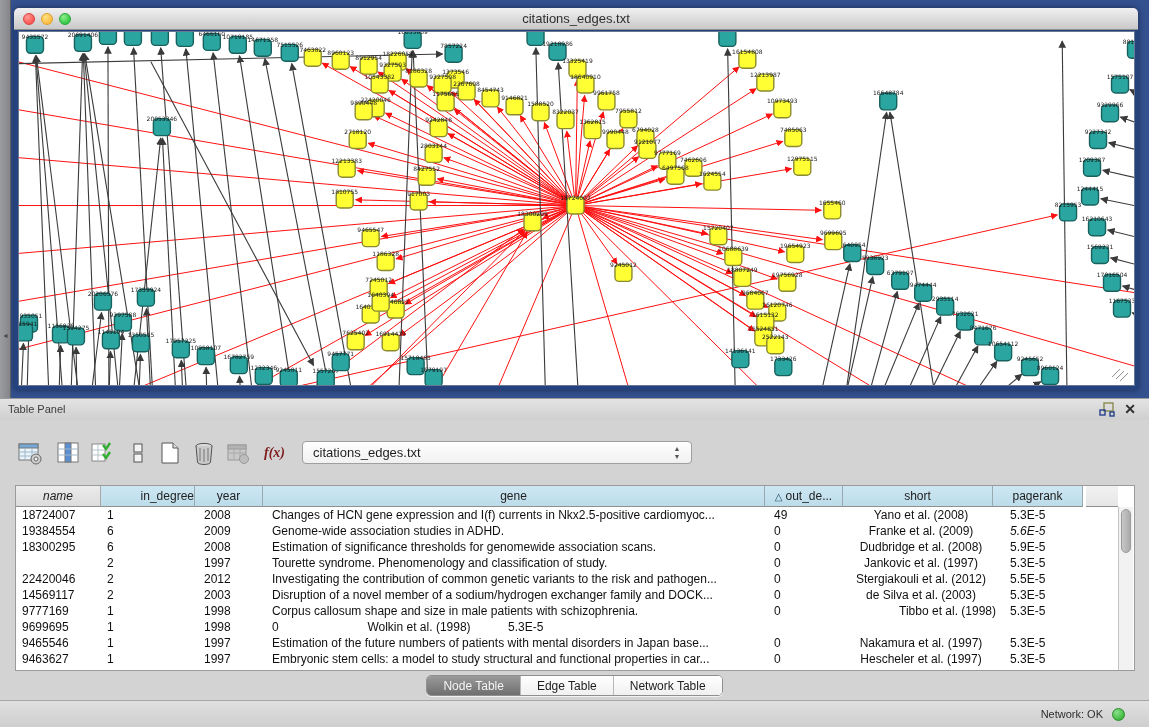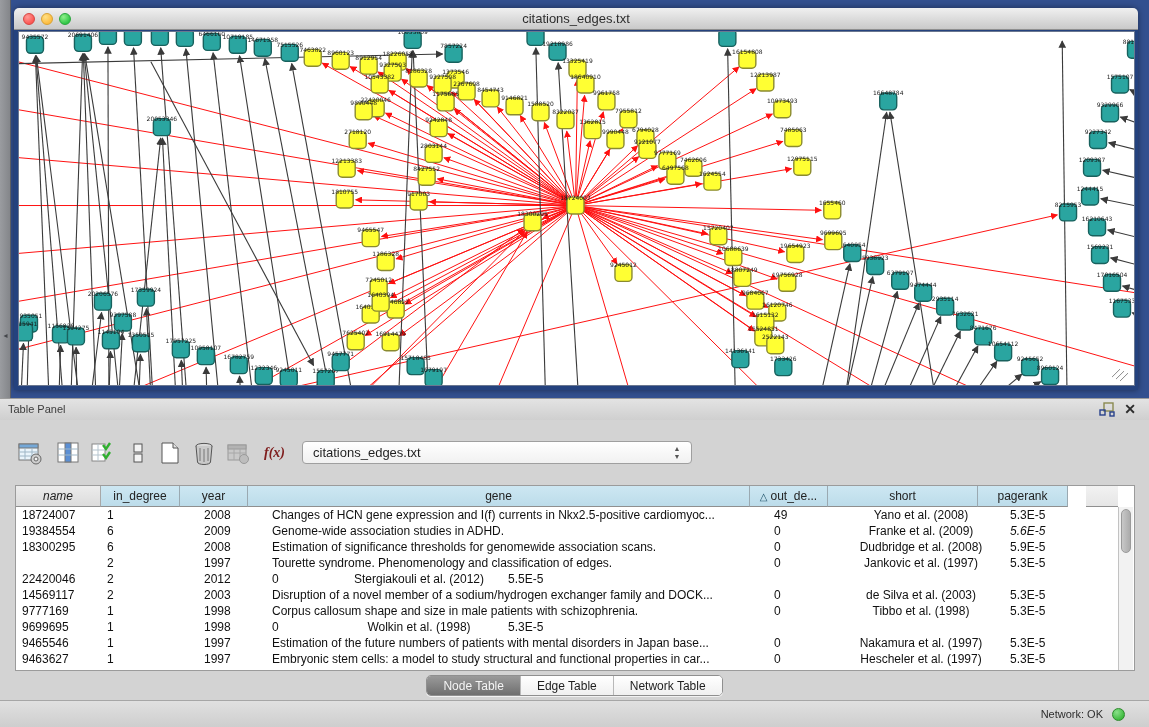--- a/index.html
+++ b/index.html
@@ -815,21 +815,21 @@
         <span>citations_edges.txt</span>
         <div id="select-stepper">▲<br>▼</div>
       </div>
     </div>
 
     <div id="data-table">
       <div id="hdr-row">
           <div class="hdr-cell gray" style="width: 85px;">
             <span>name</span>
           </div>
-          <div class="hdr-cell" style="width: 79px;">
+          <div class="hdr-cell" style="width: 94px; justify-content: flex-end;">
             <span>in_degree</span>
           </div>
           <div class="hdr-cell" style="width: 68px;">
             <span>year</span>
           </div>
           <div class="hdr-cell" style="width: 502px;">
             <span>gene</span>
           </div>
           <div class="hdr-cell" style="width: 78px;">
             <span class="sort-tri">△</span>
@@ -868,49 +868,50 @@
             <div class="t-cell" style="width: 68px;">2008</div>
             <div class="t-cell" style="width: 502px;">Estimation of significance thresholds for genomewide association scans.</div>
             <div class="t-cell" style="width: 78px;">0</div>
             <div class="t-cell center" style="width: 150px;">Dudbridge et al. (2008)</div>
             <div class="t-cell" style="width: 90px; padding-left: 14px;">5.9E-5</div>
           </div>
           <div class="t-row">
             <div class="t-cell" style="width: 85px; margin-top: 32px;">9115460</div>
             <div class="t-cell" style="width: 97px;">2</div>
             <div class="t-cell" style="width: 68px;">1997</div>
-            <div class="t-cell" style="width: 502px;">Tourette syndrome. Phenomenology and classification of edges.</div>
+            <div class="t-cell" style="width: 502px;">Tourette syndrome. Phenomenology and classification of study.</div>
             <div class="t-cell" style="width: 78px;">0</div>
             <div class="t-cell center" style="width: 150px;">Jankovic et al. (1997)</div>
             <div class="t-cell" style="width: 90px; padding-left: 14px;">5.3E-5</div>
           </div>
           <div class="t-row">
             <div class="t-cell" style="width: 85px;">22420046</div>
             <div class="t-cell" style="width: 97px;">2</div>
             <div class="t-cell" style="width: 68px;">2012</div>
+            <div class="t-cell" style="width: 502px;">Investigating the contribution of common genetic variants to the risk and pathogen...</div>
             <div class="t-cell" style="width: 78px;">0</div>
             <div class="t-cell center" style="width: 150px;">Stergiakouli et al. (2012)</div>
             <div class="t-cell" style="width: 90px; padding-left: 14px;">5.5E-5</div>
           </div>
           <div class="t-row">
             <div class="t-cell" style="width: 85px;">14569117</div>
             <div class="t-cell" style="width: 97px;">2</div>
             <div class="t-cell" style="width: 68px;">2003</div>
             <div class="t-cell" style="width: 502px;">Disruption of a novel member of a sodium/hydrogen exchanger family and DOCK...</div>
             <div class="t-cell" style="width: 78px;">0</div>
             <div class="t-cell center" style="width: 150px;">de Silva et al. (2003)</div>
             <div class="t-cell" style="width: 90px; padding-left: 14px;">5.3E-5</div>
           </div>
           <div class="t-row">
             <div class="t-cell" style="width: 85px;">9777169</div>
             <div class="t-cell" style="width: 97px;">1</div>
             <div class="t-cell" style="width: 68px;">1998</div>
             <div class="t-cell" style="width: 502px;">Corpus callosum shape and size in male patients with schizophrenia.</div>
             <div class="t-cell" style="width: 78px;">0</div>
-            <div class="t-cell center" style="width: 150px;">Tibbo et al. (1998)</div>
+            <div class="t-cell center" style="width: 150px; text-align: right;">Tibbo et al. (1998)</div>
             <div class="t-cell" style="width: 90px; padding-left: 14px;">5.3E-5</div>
           </div>
           <div class="t-row">
             <div class="t-cell" style="width: 85px;">9699695</div>
             <div class="t-cell" style="width: 97px;">1</div>
             <div class="t-cell" style="width: 68px;">1998</div>
             <div class="t-cell" style="width: 78px;">0</div>
             <div class="t-cell center" style="width: 150px;">Wolkin et al. (1998)</div>
             <div class="t-cell" style="width: 90px; padding-left: 14px;">5.3E-5</div>
           </div>

